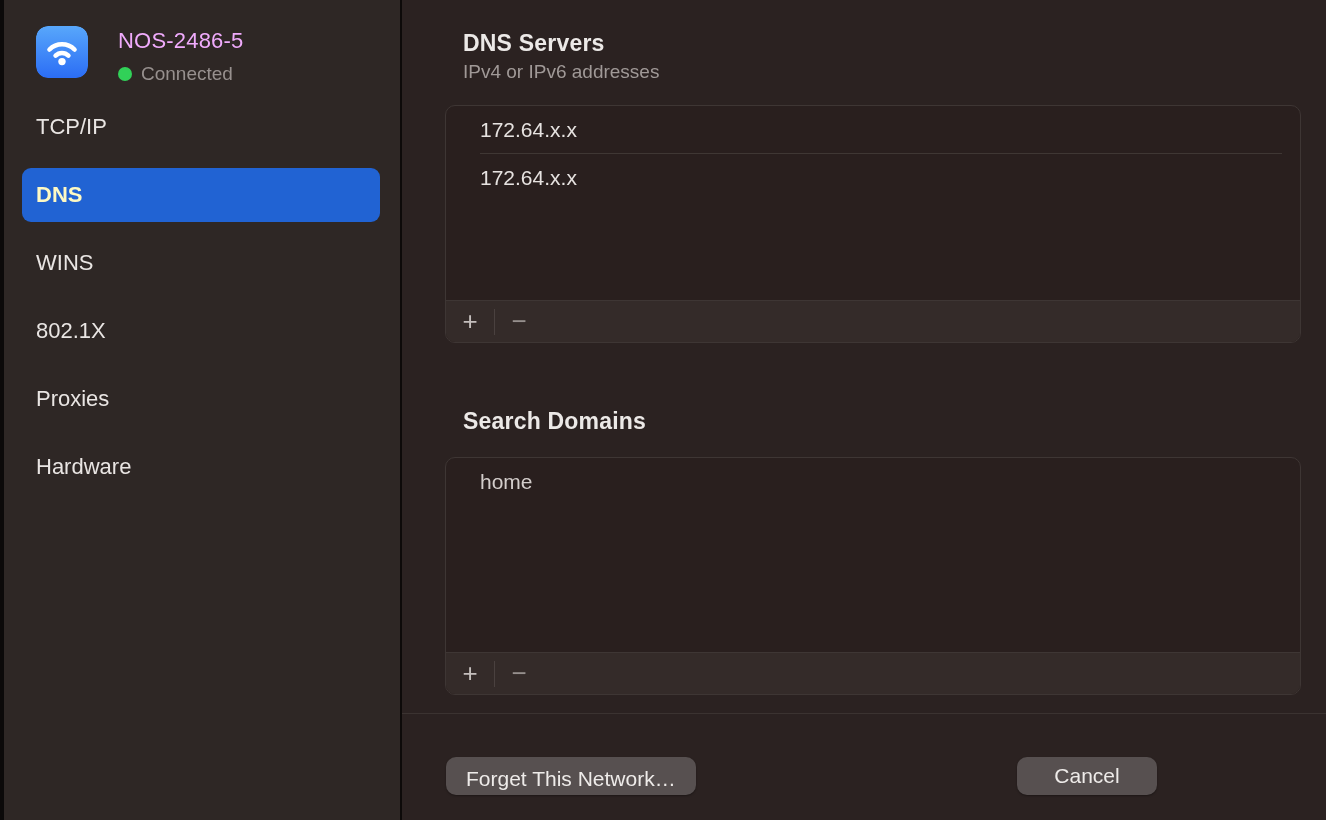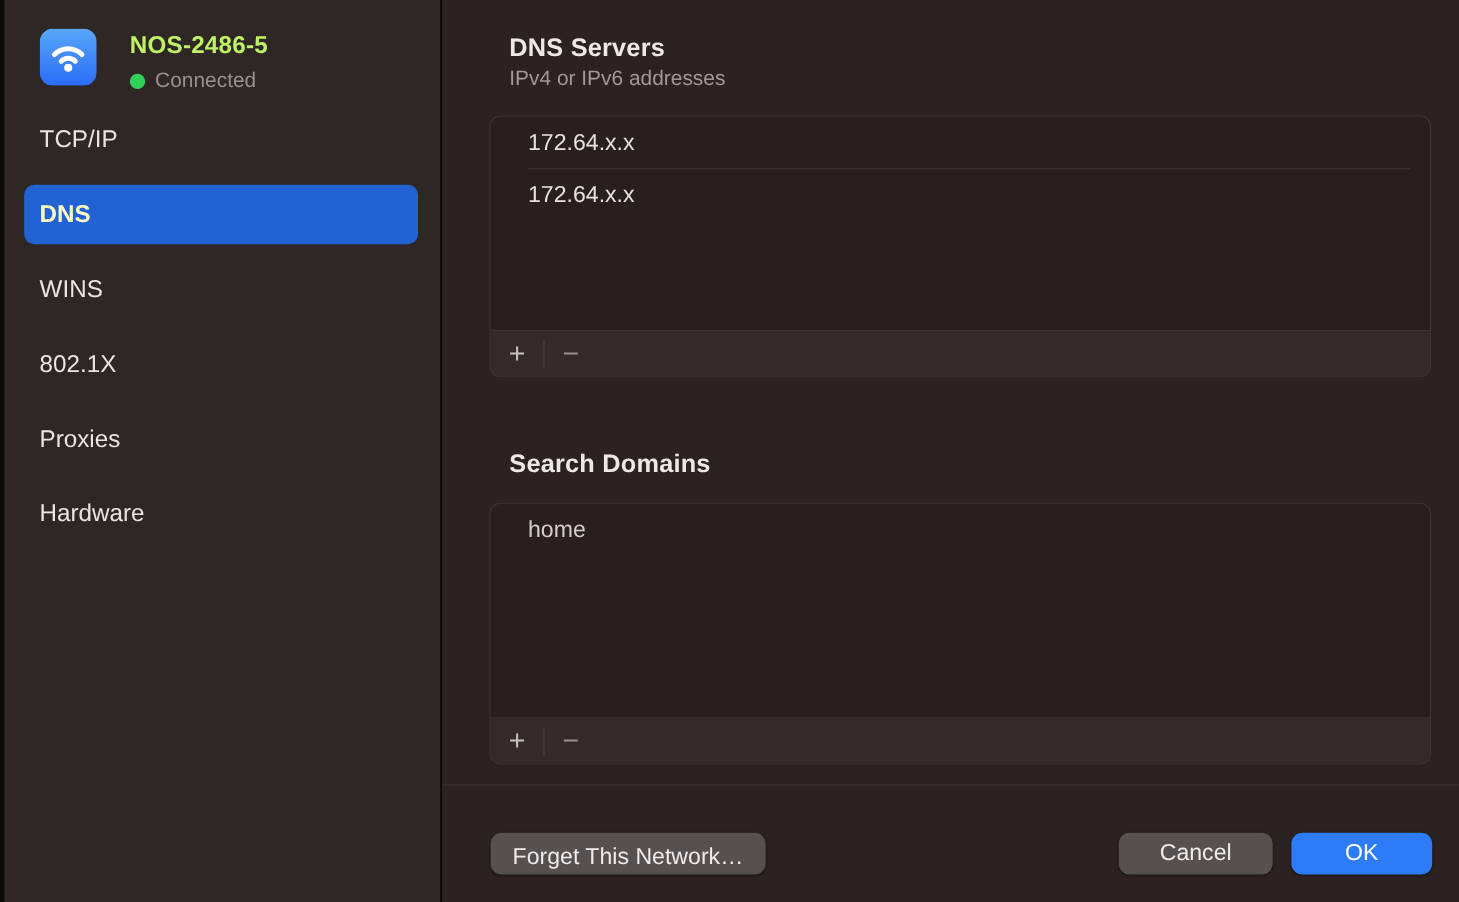--- a/index.html
+++ b/index.html
@@ -29,22 +29,22 @@
   .network-header { position: absolute; left: 36px; top: 26px; display: flex; }
   .wifi-badge {
     width: 52px; height: 52px;
     border-radius: 12px;
     overflow: hidden;
     flex: 0 0 auto;
   }
   .network-meta { margin-left: 30px; padding-top: 2px; }
   .network-name {
     font-size: 22px;
-    font-weight: 700;
-    color: #bef264;
+    font-weight: 400;
+    color: #f0abfc;
     letter-spacing: 0.2px;
   }
   .network-status {
     margin-top: 9px;
     display: flex;
     align-items: center;
     gap: 9px;
   }
   .status-dot {
     width: 14px; height: 14px;
@@ -282,14 +282,13 @@
       <div class="tool-btn plus">+</div>
       <div class="tool-sep"></div>
       <div class="tool-btn minus">−</div>
     </div>
   </div>
 
   <div class="footer-divider"></div>
 
   <button class="btn btn-forget">Forget This Network…</button>
   <button class="btn btn-cancel">Cancel</button>
-  <button class="btn btn-ok">OK</button>
 </div>
 
 </body></html>

